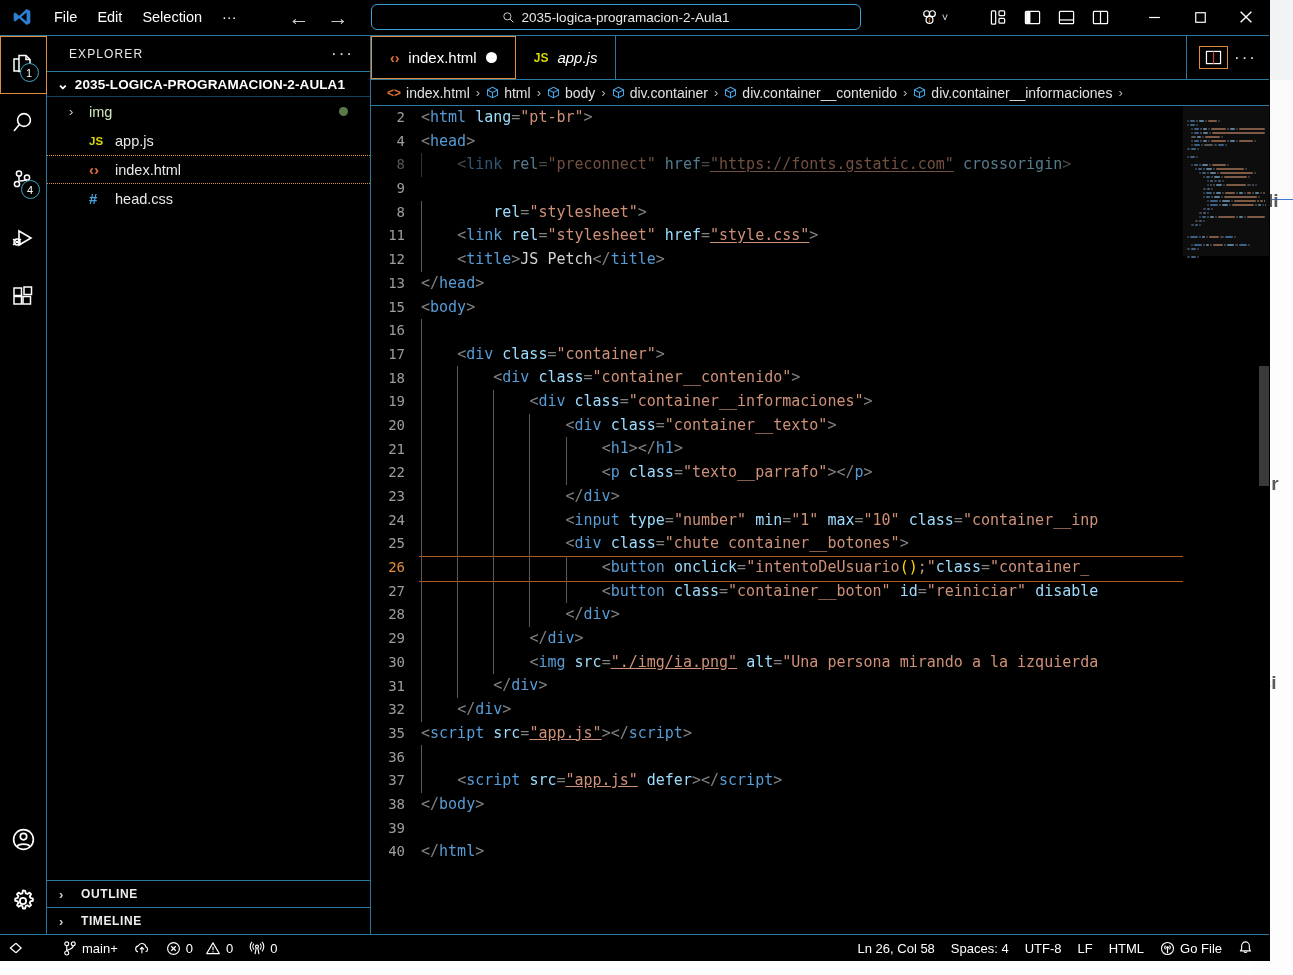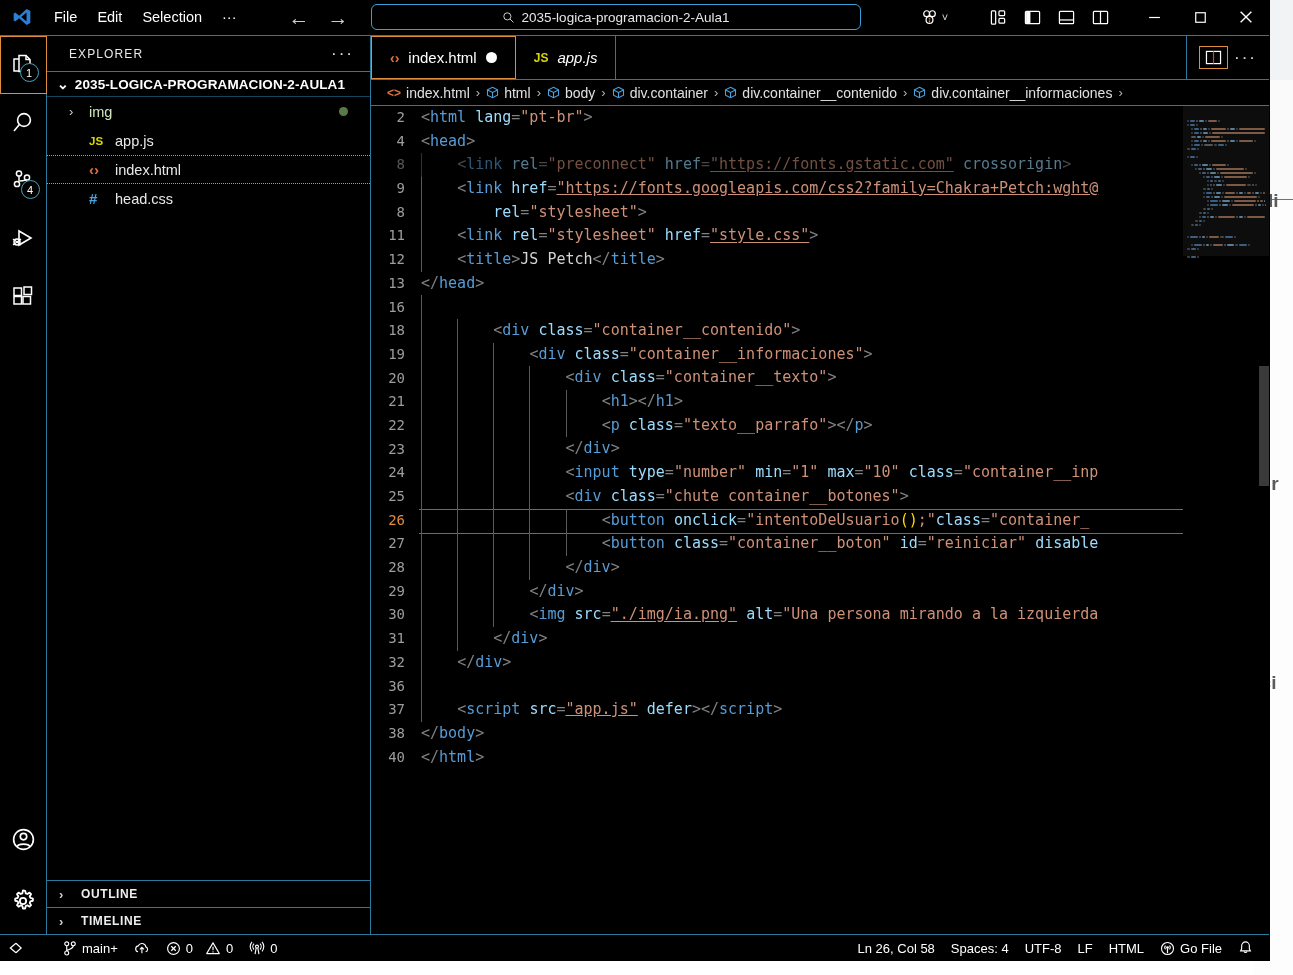--- a/index.html
+++ b/index.html
@@ -529,44 +529,48 @@
           <span class="bc-text">div.container__informaciones</span>
         </span>
         <span class="bc-sep">›</span>
       </div>
 
       <div id="code-wrap">
         <div id="code">
             <div class="cline"><span class="lnum">2</span><span class="ctext"><span class="t-br">&lt;</span><span class="t-tag">html</span><span class="t-txt"> </span><span class="t-attr">lang</span><span class="t-br">=</span><span class="t-str">"pt-br"</span><span class="t-br">&gt;</span></span></div>
             <div class="cline"><span class="lnum">4</span><span class="ctext"><span class="t-br">&lt;</span><span class="t-tag">head</span><span class="t-br">&gt;</span></span></div>
             <div class="cline partial"><span class="lnum">8</span><span class="ctext"><span class="ig" style="margin-left: 0px;"></span><span>    </span><span class="t-br">&lt;</span><span class="t-tag">link</span><span class="t-txt"> </span><span class="t-attr">rel</span><span class="t-br">=</span><span class="t-str">"preconnect"</span><span class="t-txt"> </span><span class="t-attr">href</span><span class="t-br">=</span><span class="t-link">"https://fonts.gstatic.com"</span><span class="t-txt"> </span><span class="t-attr">crossorigin</span><span class="t-br">&gt;</span></span></div>
-            <div class="cline"><span class="lnum">9</span><span class="ctext"><span class="ig" style="margin-left: 0px;"></span><span>    </span><span class="t-br">&lt;</span><span class="t-tag">link</span><span class="t-txt"> </span><span class="t-attr">href</span><span class="t-br">=</span><span class="t-link">"https://fonts.googleapis.com/css2?family=Chakra+Petch:wght@</span></span></div>
+            <div class="cline"><span class="lnum">9</span></div>
             <div class="cline"><span class="lnum">8</span><span class="ctext"><span class="ig" style="margin-left: 0px;"></span><span>    </span><span class="t-txt">    </span><span class="t-attr">rel</span><span class="t-br">=</span><span class="t-str">"stylesheet"</span><span class="t-br">&gt;</span></span></div>
             <div class="cline"><span class="lnum">11</span><span class="ctext"><span class="ig" style="margin-left: 0px;"></span><span>    </span><span class="t-br">&lt;</span><span class="t-tag">link</span><span class="t-txt"> </span><span class="t-attr">rel</span><span class="t-br">=</span><span class="t-str">"stylesheet"</span><span class="t-txt"> </span><span class="t-attr">href</span><span class="t-br">=</span><span class="t-link">"style.css"</span><span class="t-br">&gt;</span></span></div>
             <div class="cline"><span class="lnum">12</span><span class="ctext"><span class="ig" style="margin-left: 0px;"></span><span>    </span><span class="t-br">&lt;</span><span class="t-tag">title</span><span class="t-br">&gt;</span><span class="t-txt">JS Petch</span><span class="t-br">&lt;/</span><span class="t-tag">title</span><span class="t-br">&gt;</span></span></div>
             <div class="cline"><span class="lnum">13</span><span class="ctext"><span class="t-br">&lt;/</span><span class="t-tag">head</span><span class="t-br">&gt;</span></span></div>
+            <div class="cline"><span class="lnum">15</span><span class="ctext"><span class="t-br">&lt;</span><span class="t-tag">body</span><span class="t-br">&gt;</span></span></div>
             <div class="cline"><span class="lnum">16</span><span class="ctext"><span class="ig" style="margin-left: 0px;"></span><span>    </span></span></div>
+            <div class="cline"><span class="lnum">17</span><span class="ctext"><span class="ig" style="margin-left: 0px;"></span><span>    </span><span class="t-br">&lt;</span><span class="t-tag">div</span><span class="t-txt"> </span><span class="t-attr">class</span><span class="t-br">=</span><span class="t-str">"container"</span><span class="t-br">&gt;</span></span></div>
             <div class="cline"><span class="lnum">18</span><span class="ctext"><span class="ig" style="margin-left: 0px;"></span><span>    </span><span class="ig" style="margin-left: 0px;"></span><span>    </span><span class="t-br">&lt;</span><span class="t-tag">div</span><span class="t-txt"> </span><span class="t-attr">class</span><span class="t-br">=</span><span class="t-str">"container__contenido"</span><span class="t-br">&gt;</span></span></div>
             <div class="cline"><span class="lnum">19</span><span class="ctext"><span class="ig" style="margin-left: 0px;"></span><span>    </span><span class="ig" style="margin-left: 0px;"></span><span>    </span><span class="ig" style="margin-left: 0px;"></span><span>    </span><span class="t-br">&lt;</span><span class="t-tag">div</span><span class="t-txt"> </span><span class="t-attr">class</span><span class="t-br">=</span><span class="t-str">"container__informaciones"</span><span class="t-br">&gt;</span></span></div>
             <div class="cline"><span class="lnum">20</span><span class="ctext"><span class="ig" style="margin-left: 0px;"></span><span>    </span><span class="ig" style="margin-left: 0px;"></span><span>    </span><span class="ig" style="margin-left: 0px;"></span><span>    </span><span class="ig" style="margin-left: 0px;"></span><span>    </span><span class="t-br">&lt;</span><span class="t-tag">div</span><span class="t-txt"> </span><span class="t-attr">class</span><span class="t-br">=</span><span class="t-str">"container__texto"</span><span class="t-br">&gt;</span></span></div>
             <div class="cline"><span class="lnum">21</span><span class="ctext"><span class="ig" style="margin-left: 0px;"></span><span>    </span><span class="ig" style="margin-left: 0px;"></span><span>    </span><span class="ig" style="margin-left: 0px;"></span><span>    </span><span class="ig" style="margin-left: 0px;"></span><span>    </span><span class="ig" style="margin-left: 0px;"></span><span>    </span><span class="t-br">&lt;</span><span class="t-tag">h1</span><span class="t-br">&gt;&lt;/</span><span class="t-tag">h1</span><span class="t-br">&gt;</span></span></div>
             <div class="cline"><span class="lnum">22</span><span class="ctext"><span class="ig" style="margin-left: 0px;"></span><span>    </span><span class="ig" style="margin-left: 0px;"></span><span>    </span><span class="ig" style="margin-left: 0px;"></span><span>    </span><span class="ig" style="margin-left: 0px;"></span><span>    </span><span class="ig" style="margin-left: 0px;"></span><span>    </span><span class="t-br">&lt;</span><span class="t-tag">p</span><span class="t-txt"> </span><span class="t-attr">class</span><span class="t-br">=</span><span class="t-str">"texto__parrafo"</span><span class="t-br">&gt;&lt;/</span><span class="t-tag">p</span><span class="t-br">&gt;</span></span></div>
             <div class="cline"><span class="lnum">23</span><span class="ctext"><span class="ig" style="margin-left: 0px;"></span><span>    </span><span class="ig" style="margin-left: 0px;"></span><span>    </span><span class="ig" style="margin-left: 0px;"></span><span>    </span><span class="ig" style="margin-left: 0px;"></span><span>    </span><span class="t-br">&lt;/</span><span class="t-tag">div</span><span class="t-br">&gt;</span></span></div>
             <div class="cline"><span class="lnum">24</span><span class="ctext"><span class="ig" style="margin-left: 0px;"></span><span>    </span><span class="ig" style="margin-left: 0px;"></span><span>    </span><span class="ig" style="margin-left: 0px;"></span><span>    </span><span class="ig" style="margin-left: 0px;"></span><span>    </span><span class="t-br">&lt;</span><span class="t-tag">input</span><span class="t-txt"> </span><span class="t-attr">type</span><span class="t-br">=</span><span class="t-str">"number"</span><span class="t-txt"> </span><span class="t-attr">min</span><span class="t-br">=</span><span class="t-str">"1"</span><span class="t-txt"> </span><span class="t-attr">max</span><span class="t-br">=</span><span class="t-str">"10"</span><span class="t-txt"> </span><span class="t-attr">class</span><span class="t-br">=</span><span class="t-str">"container__inp</span></span></div>
             <div class="cline"><span class="lnum">25</span><span class="ctext"><span class="ig" style="margin-left: 0px;"></span><span>    </span><span class="ig" style="margin-left: 0px;"></span><span>    </span><span class="ig" style="margin-left: 0px;"></span><span>    </span><span class="ig" style="margin-left: 0px;"></span><span>    </span><span class="t-br">&lt;</span><span class="t-tag">div</span><span class="t-txt"> </span><span class="t-attr">class</span><span class="t-br">=</span><span class="t-str">"chute container__botones"</span><span class="t-br">&gt;</span></span></div>
             <div class="cline current"><span class="lnum">26</span><span class="ctext"><span class="ig" style="margin-left: 0px;"></span><span>    </span><span class="ig" style="margin-left: 0px;"></span><span>    </span><span class="ig" style="margin-left: 0px;"></span><span>    </span><span class="ig" style="margin-left: 0px;"></span><span>    </span><span class="ig" style="margin-left: 0px;"></span><span>    </span><span class="t-br">&lt;</span><span class="t-tag">button</span><span class="t-txt"> </span><span class="t-attr">onclick</span><span class="t-br">=</span><span class="t-str">"intentoDeUsuario</span><span class="t-yellow">()</span><span class="t-str">;"</span><span class="t-attr">class</span><span class="t-br">=</span><span class="t-str">"container_</span></span></div>
             <div class="cline"><span class="lnum">27</span><span class="ctext"><span class="ig" style="margin-left: 0px;"></span><span>    </span><span class="ig" style="margin-left: 0px;"></span><span>    </span><span class="ig" style="margin-left: 0px;"></span><span>    </span><span class="ig" style="margin-left: 0px;"></span><span>    </span><span class="ig" style="margin-left: 0px;"></span><span>    </span><span class="t-br">&lt;</span><span class="t-tag">button</span><span class="t-txt"> </span><span class="t-attr">class</span><span class="t-br">=</span><span class="t-str">"container__boton"</span><span class="t-txt"> </span><span class="t-attr">id</span><span class="t-br">=</span><span class="t-str">"reiniciar"</span><span class="t-txt"> </span><span class="t-attr">disable</span></span></div>
             <div class="cline"><span class="lnum">28</span><span class="ctext"><span class="ig" style="margin-left: 0px;"></span><span>    </span><span class="ig" style="margin-left: 0px;"></span><span>    </span><span class="ig" style="margin-left: 0px;"></span><span>    </span><span class="ig" style="margin-left: 0px;"></span><span>    </span><span class="t-br">&lt;/</span><span class="t-tag">div</span><span class="t-br">&gt;</span></span></div>
             <div class="cline"><span class="lnum">29</span><span class="ctext"><span class="ig" style="margin-left: 0px;"></span><span>    </span><span class="ig" style="margin-left: 0px;"></span><span>    </span><span class="ig" style="margin-left: 0px;"></span><span>    </span><span class="t-br">&lt;/</span><span class="t-tag">div</span><span class="t-br">&gt;</span></span></div>
             <div class="cline"><span class="lnum">30</span><span class="ctext"><span class="ig" style="margin-left: 0px;"></span><span>    </span><span class="ig" style="margin-left: 0px;"></span><span>    </span><span class="ig" style="margin-left: 0px;"></span><span>    </span><span class="t-br">&lt;</span><span class="t-tag">img</span><span class="t-txt"> </span><span class="t-attr">src</span><span class="t-br">=</span><span class="t-link">"./img/ia.png"</span><span class="t-txt"> </span><span class="t-attr">alt</span><span class="t-br">=</span><span class="t-str">"Una persona mirando a la izquierda</span></span></div>
             <div class="cline"><span class="lnum">31</span><span class="ctext"><span class="ig" style="margin-left: 0px;"></span><span>    </span><span class="ig" style="margin-left: 0px;"></span><span>    </span><span class="t-br">&lt;/</span><span class="t-tag">div</span><span class="t-br">&gt;</span></span></div>
             <div class="cline"><span class="lnum">32</span><span class="ctext"><span class="ig" style="margin-left: 0px;"></span><span>    </span><span class="t-br">&lt;/</span><span class="t-tag">div</span><span class="t-br">&gt;</span></span></div>
+            <div class="cline"><span class="lnum">35</span><span class="ctext"><span class="t-br">&lt;</span><span class="t-tag">script</span><span class="t-txt"> </span><span class="t-attr">src</span><span class="t-br">=</span><span class="t-link">"app.js"</span><span class="t-br">&gt;&lt;/</span><span class="t-tag">script</span><span class="t-br">&gt;</span></span></div>
             <div class="cline"><span class="lnum">36</span><span class="ctext"><span class="ig" style="margin-left: 0px;"></span><span>    </span></span></div>
             <div class="cline"><span class="lnum">37</span><span class="ctext"><span class="ig" style="margin-left: 0px;"></span><span>    </span><span class="t-br">&lt;</span><span class="t-tag">script</span><span class="t-txt"> </span><span class="t-attr">src</span><span class="t-br">=</span><span class="t-link">"app.js"</span><span class="t-txt"> </span><span class="t-attr">defer</span><span class="t-br">&gt;&lt;/</span><span class="t-tag">script</span><span class="t-br">&gt;</span></span></div>
             <div class="cline"><span class="lnum">38</span><span class="ctext"><span class="t-br">&lt;/</span><span class="t-tag">body</span><span class="t-br">&gt;</span></span></div>
+            <div class="cline"><span class="lnum">39</span><span class="ctext"></span></div>
             <div class="cline"><span class="lnum">40</span><span class="ctext"><span class="t-br">&lt;/</span><span class="t-tag">html</span><span class="t-br">&gt;</span></span></div>
           </div>
         <div id="minimap">
           <div id="mm-slider"></div>
         <div class="mm-line" style="left: 4px; top: 14px; width: 2px; background: rgb(68, 68, 68);"></div>
             <div class="mm-line" style="left: 7px; top: 14px; width: 5px; background: rgb(58, 95, 133);"></div>
             <div class="mm-line" style="left: 13px; top: 14px; width: 2px; background: rgb(85, 85, 85);"></div>
             <div class="mm-line" style="left: 16px; top: 14px; width: 5px; background: rgb(91, 124, 150);"></div>
             <div class="mm-line" style="left: 22px; top: 14px; width: 2px; background: rgb(68, 68, 68);"></div>
             <div class="mm-line" style="left: 25px; top: 14px; width: 8.75px; background: rgb(125, 90, 70);"></div>

